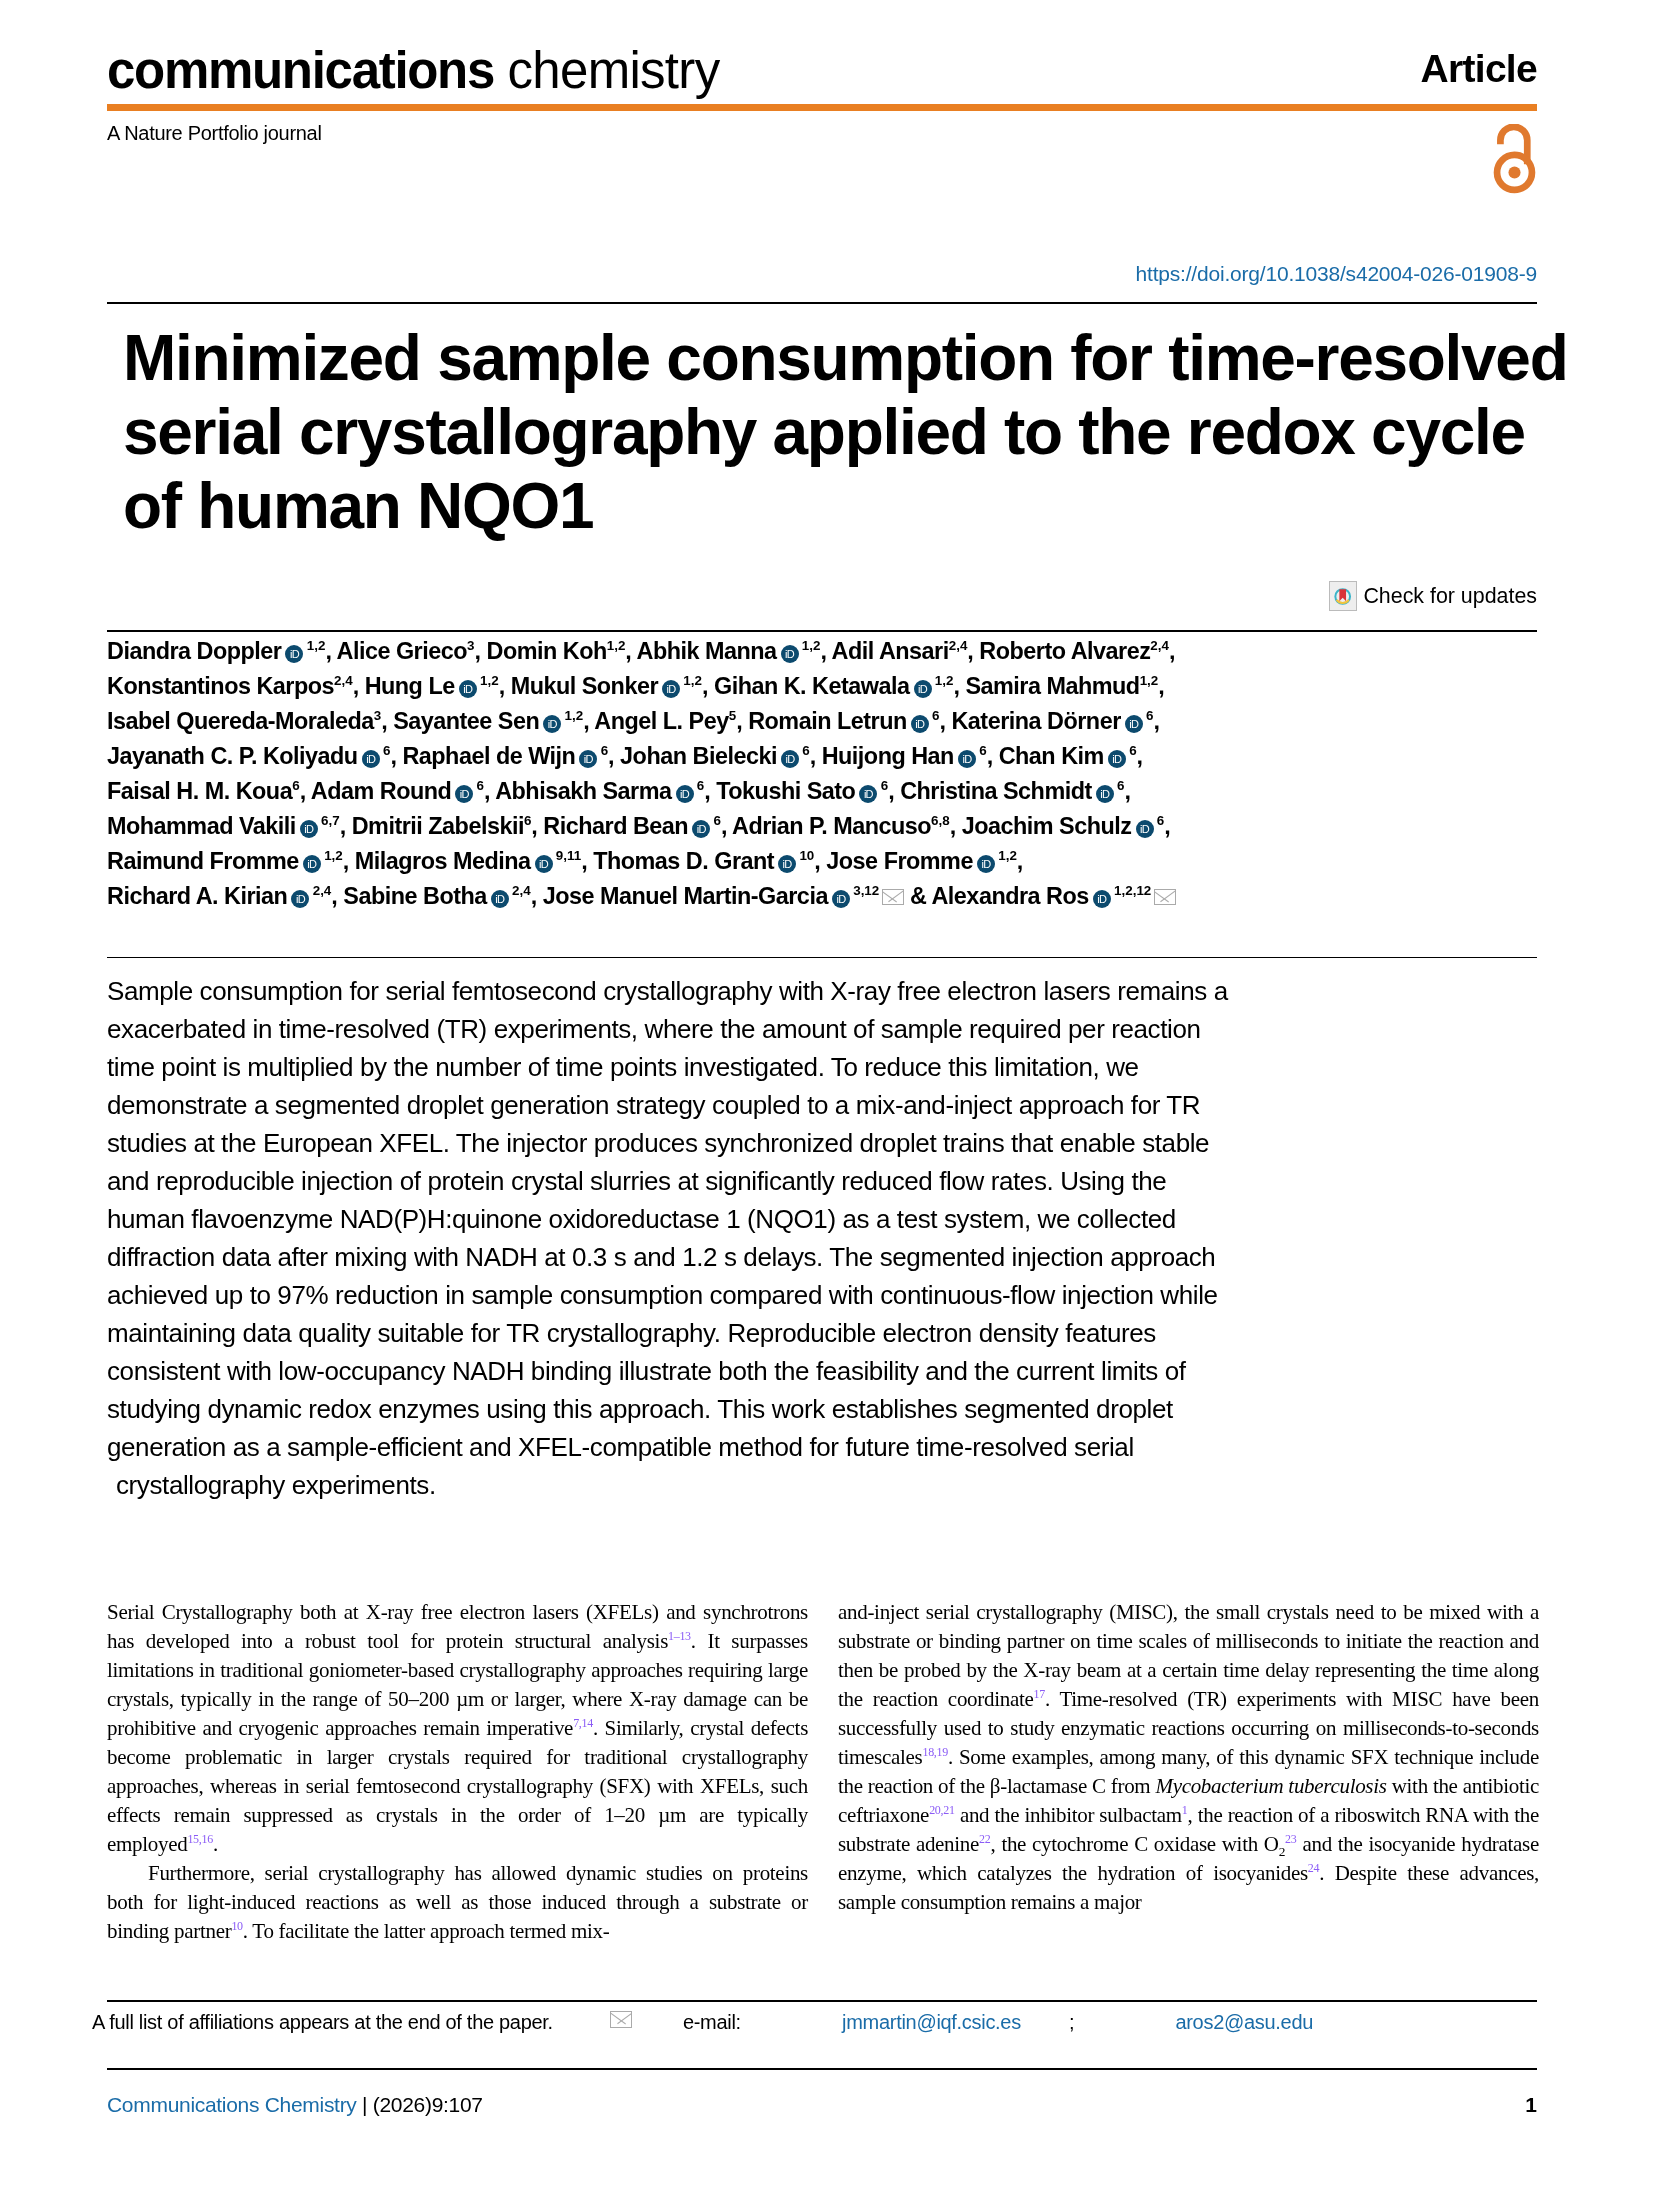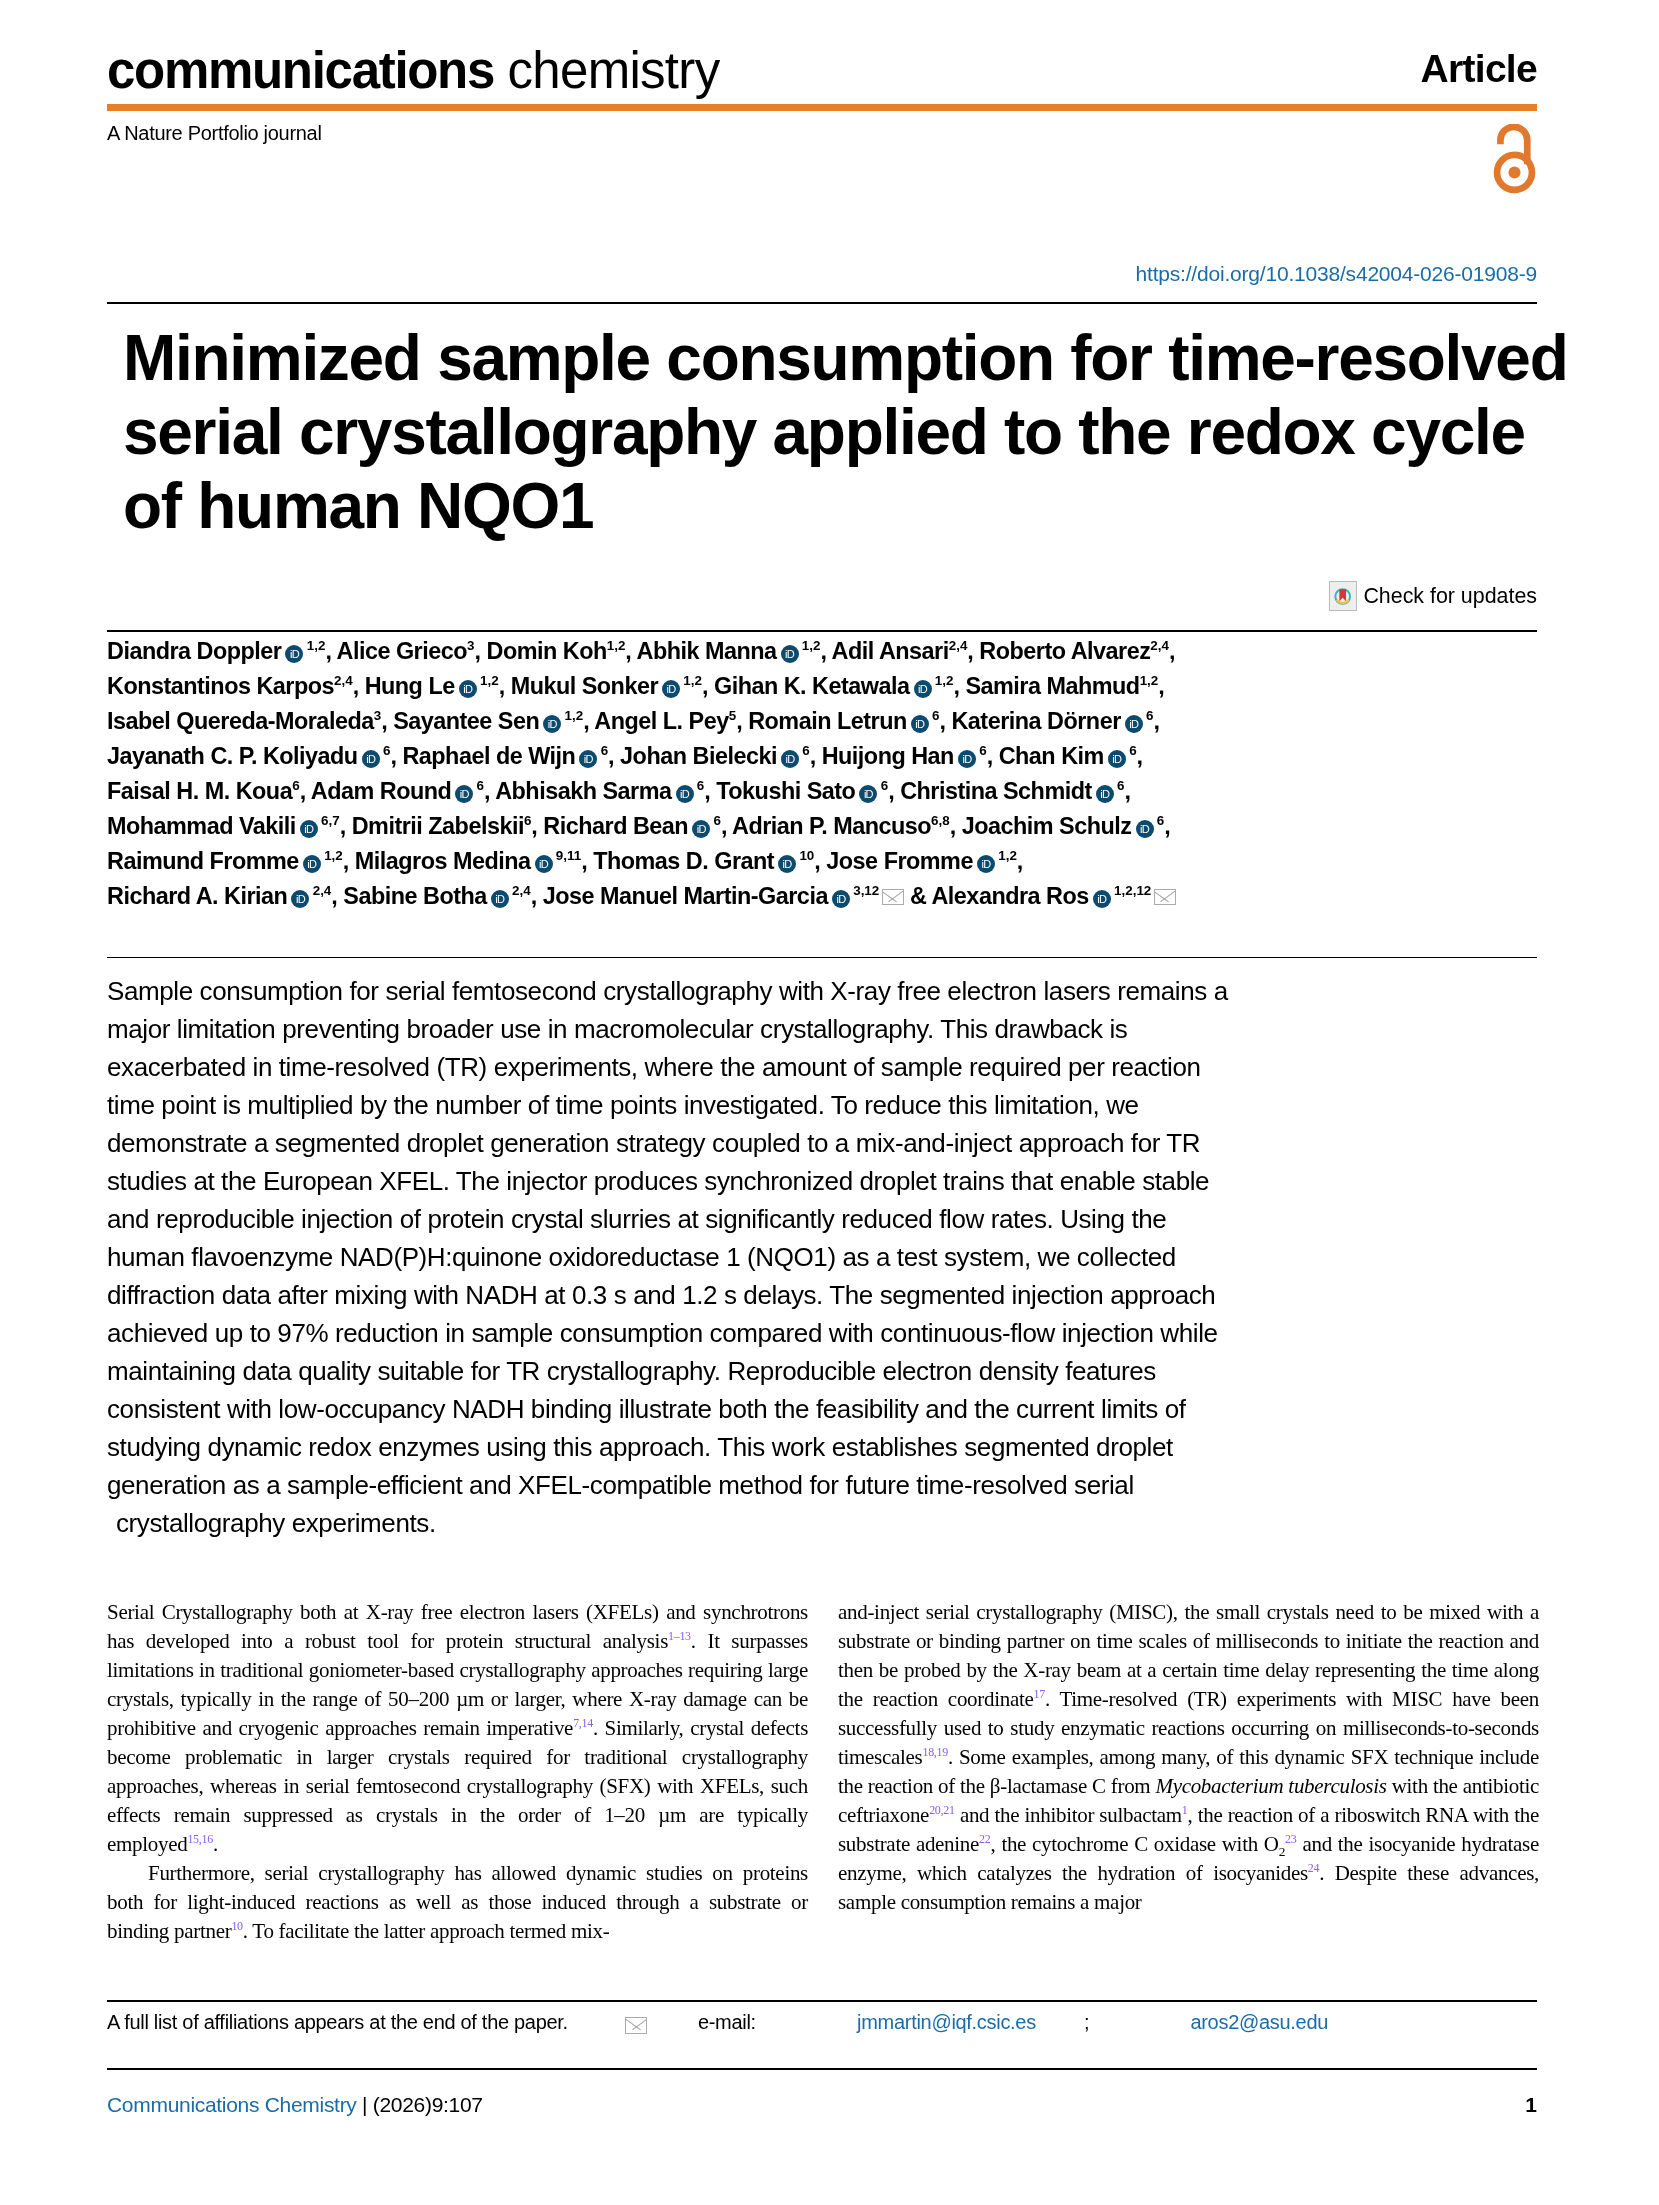--- a/index.html
+++ b/index.html
@@ -24,21 +24,21 @@
   .mail:before, .mail:after { content:""; position:absolute; top:-4px; width:1.3px; height:20px; background:#aaa; }
   .mail:before { left:5.4px; transform:rotate(-54deg); }
   .mail:after { right:5.4px; transform:rotate(54deg); }
   .abstract { left:107px; top:970px; width:1205px; font-size:26px; line-height:38px; letter-spacing:-0.4px; }
   .col { top:1598px; width:701px; font-family:"Liberation Serif", serif; font-size:21px; line-height:29px; text-align:justify; letter-spacing:-0.3px; }
   .col p { margin:0; }
   .col .indent { text-indent:41px; }
   .ref { color:#8b5cf6; font-size:12px; vertical-align:super; line-height:0; }
   .col-left { left:107px; }
   .col-right { left:838px; }
-  .affil { left:107px; top:2048px; font-size:20px; letter-spacing:-0.3px; display:flex; align-items:flex-end; white-space:nowrap;gap:48px; }
+  .affil { left:92px; top:2048px; font-size:20px; letter-spacing:-0.3px; display:flex; align-items:flex-start; white-space:nowrap;gap:48px; }
   .link { color:#1a6ca8; }
   .footer { left:107px; top:2093px; font-size:21px; letter-spacing:-0.3px; }
   .page-num { right:123px; top:2093px; font-size:21px; font-weight:bold; }
 </style>
 </head>
 <body>
 
 <div class="abs journal-name">
   <span class="bold">communications</span>
   <span class="light">chemistry</span>
@@ -78,21 +78,20 @@
     <div style="white-space: nowrap;"><span>Faisal H. M. Koua</span><span class="sup">6</span>, <span>Adam Round</span><span class="orcid">iD</span><span class="sup">6</span>, <span>Abhisakh Sarma</span><span class="orcid">iD</span><span class="sup">6</span>, <span>Tokushi Sato</span><span class="orcid">iD</span><span class="sup">6</span>, <span>Christina Schmidt</span><span class="orcid">iD</span><span class="sup">6</span>, </div>
     <div style="white-space: nowrap;"><span>Mohammad Vakili</span><span class="orcid">iD</span><span class="sup">6,7</span>, <span>Dmitrii Zabelskii</span><span class="sup">6</span>, <span>Richard Bean</span><span class="orcid">iD</span><span class="sup">6</span>, <span>Adrian P. Mancuso</span><span class="sup">6,8</span>, <span>Joachim Schulz</span><span class="orcid">iD</span><span class="sup">6</span>, </div>
     <div style="white-space: nowrap;"><span>Raimund Fromme</span><span class="orcid">iD</span><span class="sup">1,2</span>, <span>Milagros Medina</span><span class="orcid">iD</span><span class="sup">9,11</span>, <span>Thomas D. Grant</span><span class="orcid">iD</span><span class="sup">10</span>, <span>Jose Fromme</span><span class="orcid">iD</span><span class="sup">1,2</span>, </div>
     <div style="white-space: nowrap;"><span>Richard A. Kirian</span><span class="orcid">iD</span><span class="sup">2,4</span>, <span>Sabine Botha</span><span class="orcid">iD</span><span class="sup">2,4</span>, <span>Jose Manuel Martin-Garcia</span><span class="orcid">iD</span><span class="sup">3,12</span><span class="mail"></span> &amp; <span>Alexandra Ros</span><span class="orcid">iD</span><span class="sup">1,2,12</span><span class="mail"></span></div>
   </div>
 
 <div class="abs rule" style="top:957px;height:1.3px;"></div>
 
 <div class="abs abstract" id="abstract" style="top:972px;">
     <div style="white-space: nowrap;">Sample consumption for serial femtosecond crystallography with X-ray free electron lasers remains a</div>
-    <div style="white-space: nowrap;">major limitation preventing broader use in macromolecular crystallography. This drawback is</div>
     <div style="white-space: nowrap;">exacerbated in time-resolved (TR) experiments, where the amount of sample required per reaction</div>
     <div style="white-space: nowrap;">time point is multiplied by the number of time points investigated. To reduce this limitation, we</div>
     <div style="white-space: nowrap;">demonstrate a segmented droplet generation strategy coupled to a mix-and-inject approach for TR</div>
     <div style="white-space: nowrap;">studies at the European XFEL. The injector produces synchronized droplet trains that enable stable</div>
     <div style="white-space: nowrap;">and reproducible injection of protein crystal slurries at significantly reduced flow rates. Using the</div>
     <div style="white-space: nowrap;">human flavoenzyme NAD(P)H:quinone oxidoreductase 1 (NQO1) as a test system, we collected</div>
     <div style="white-space: nowrap;">diffraction data after mixing with NADH at 0.3 s and 1.2 s delays. The segmented injection approach</div>
     <div style="white-space: nowrap;">achieved up to 97% reduction in sample consumption compared with continuous-flow injection while</div>
     <div style="white-space: nowrap;">maintaining data quality suitable for TR crystallography. Reproducible electron density features</div>
     <div style="white-space: nowrap;">consistent with low-occupancy NADH binding illustrate both the feasibility and the current limits of</div>

